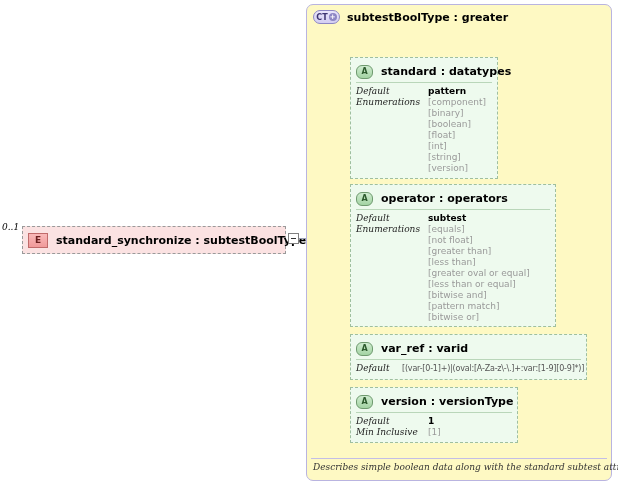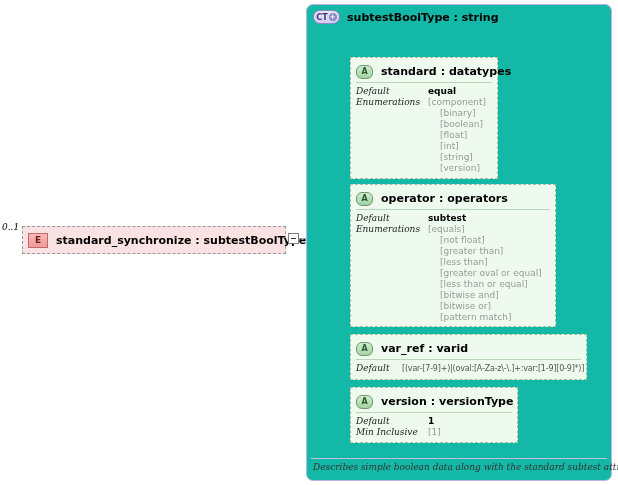--- a/index.html
+++ b/index.html
@@ -87,21 +87,21 @@
     background: #9aa0b5;
   }
 
   
   #ct-box {
     position: absolute;
     left: 306px;
     top: 4px;
     width: 306px;
     height: 477px;
-    background: #14b8a6;
+    background: #fef9c3;
     border: 1px solid #b9b4e0;
     border-radius: 7px;
     box-sizing: border-box;
   }
   #ct-header {
     position: absolute;
     left: 6px;
     top: 5px;
     display: flex;
     align-items: center;
@@ -227,21 +227,20 @@
     font-weight: normal;
   }
   .enum-list {
     margin-left: 72px;
   }
   .enum-item {
     font-size: 9px;
     color: #9a9a9a;
     line-height: 11px;
     white-space: nowrap;
-    margin-left: 12px;
   }
 
   
   #ct-footer-line {
     position: absolute;
     left: 311px;
     top: 458px;
     width: 296px;
     height: 1px;
     background: #c3bee6;
@@ -270,33 +269,33 @@
 <div id="elem-toggle"></div>
 <div id="elem-connector"></div>
 
 <div id="ct-box">
 
   <div id="ct-header">
     <div class="ct-icon">
       <span>CT</span>
         <span class="ct-plus">+</span>
     </div>
-    <div id="ct-title">subtestBoolType : string</div>
+    <div id="ct-title">subtestBoolType : greater</div>
   </div>
 
   <div class="attr-box" style="left:43px;top:52px;width:148px;height:122px;">
     <div class="attr-head">
       <div class="a-icon">A</div>
       <div class="attr-name">standard</div>
       <div class="attr-type">: datatypes</div>
     </div>
     <div class="facets">
       <div class="facet-row">
         <div class="facet-key">Default</div>
-        <div class="facet-val">equal</div>
+        <div class="facet-val">pattern</div>
       </div>
       <div class="facet-row">
         <div class="facet-key">Enumerations</div>
         <div class="facet-val enum">[component]</div>
       </div>
       <div class="enum-list">
         <div class="enum-item">[binary]</div>
         <div class="enum-item">[boolean]</div>
         <div class="enum-item">[float]</div>
         <div class="enum-item">[int]</div>
@@ -321,36 +320,36 @@
         <div class="facet-key">Enumerations</div>
         <div class="facet-val enum">[equals]</div>
       </div>
       <div class="enum-list">
         <div class="enum-item">[not float]</div>
         <div class="enum-item">[greater than]</div>
         <div class="enum-item">[less than]</div>
         <div class="enum-item">[greater oval or equal]</div>
         <div class="enum-item">[less than or equal]</div>
         <div class="enum-item">[bitwise and]</div>
+        <div class="enum-item">[pattern match]</div>
         <div class="enum-item">[bitwise or]</div>
-        <div class="enum-item">[pattern match]</div>
       </div>
     </div>
   </div>
 
   <div class="attr-box" style="left:43px;top:329px;width:237px;height:46px;">
     <div class="attr-head">
       <div class="a-icon">A</div>
       <div class="attr-name">var_ref</div>
       <div class="attr-type wide">: varid</div>
     </div>
     <div class="facets">
       <div class="facet-row">
         <div class="facet-key" style="width:46px;">Default</div>
-        <div class="facet-val pattern">[(var-[7-9]+)|(oval:[A-Za-z\-\.]+:var:[1-9][0-9]*)]</div>
+        <div class="facet-val pattern">[(var-[0-1]+)|(oval:[A-Za-z\-\.]+:var:[1-9][0-9]*)]</div>
       </div>
     </div>
   </div>
 
   <div class="attr-box" style="left:43px;top:382px;width:168px;height:56px;">
     <div class="attr-head">
       <div class="a-icon">A</div>
       <div class="attr-name">version</div>
       <div class="attr-type wide">: versionType</div>
     </div>

